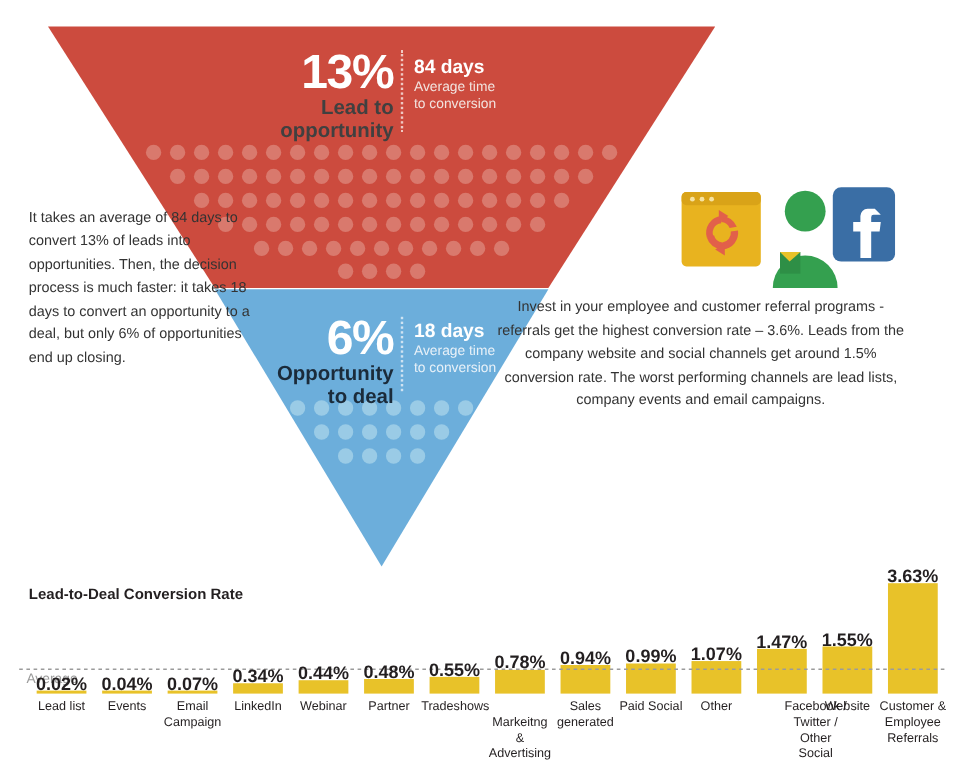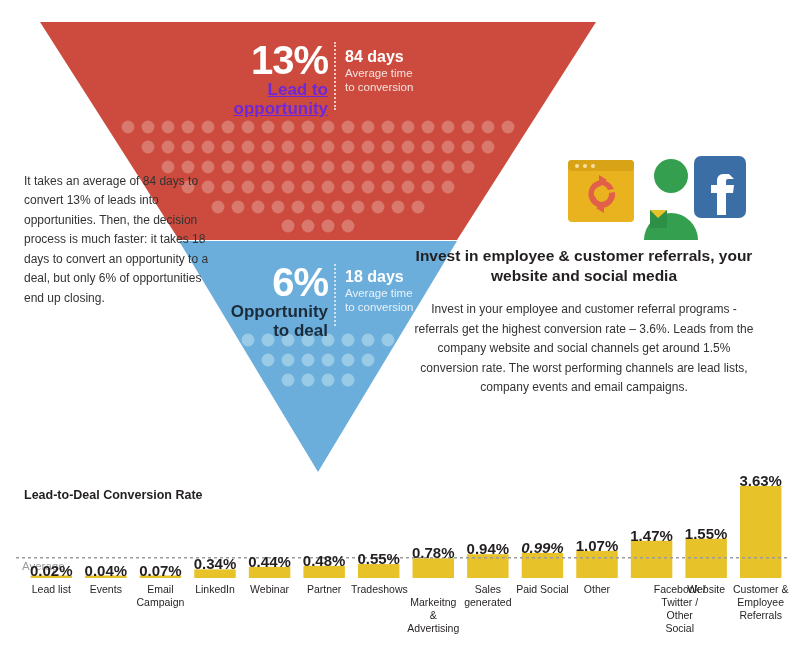--- a/index.html
+++ b/index.html
@@ -16,21 +16,21 @@
 
   .funnel-text{position:absolute;}
 
   .pct-big{
     font-size:40px;font-weight:bold;line-height:1;color:#ffffff;
     letter-spacing:-1px;
   }
   .pct-sub{
     font-size:17px;font-weight:bold;line-height:1.12;
   }
-  .pct-sub.on-red{color:#6d28d9;text-decoration:underline;}
+  .pct-sub.on-red{color:#404040;}
   .pct-sub.on-blue{color:#1b2b3a;}
 
   .days-big{font-size:16px;font-weight:bold;color:#ffffff;line-height:1.1;}
   .days-sub{font-size:11.5px;color:#f2e3df;line-height:1.22;}
   .days-sub.blue{color:#e8f1f8;}
 
   .vdash{
     position:absolute;width:0;border-left:2px dotted #f0c9c3;
   }
   .vdash.blue{border-left-color:#cfe3f2;}
@@ -238,21 +238,20 @@
       </g>
 
       <g>
         <rect x="128" y="8" width="52" height="62" rx="7" fill="#3A6EA5"></rect>
         <path d="M163 26 h-6 a6 6 0 0 0 -6 6 v5 h-6 v8 h6 v22 h9 v-22 h7 l1 -8 h-8 v-4 a2 2 0 0 1 2 -2 h6 z" fill="#ffffff"></path>
       </g>
     </svg>
   </div>
 
   <div id="right-copy">
-    <h2>Invest in employee &amp; customer referrals, your website and social media</h2>
     <p>Invest in your employee and customer referral programs - referrals get the highest conversion rate – 3.6%. Leads from the company website and social channels get around 1.5% conversion rate. The worst performing channels are lead lists, company events and email campaigns.</p>
   </div>
 
   <div id="chart">
     <div id="chart-title">Lead-to-Deal Conversion Rate</div>
     <div id="avg-label" style="top: 77.7245px;">Average</div>
     <svg class="chart-plot" viewBox="0 0 800 170">
       <g id="bars">
           <rect x="30.548571428571428" y="93.5" width="41.47428571428571" height="2.5" fill="#E8C229"></rect>
           <rect x="85.12" y="93.5" width="41.47428571428571" height="2.5" fill="#E8C229"></rect>
@@ -283,21 +282,21 @@
         <div class="bar-val" style="left: 242.834px; width: 53.4743px; top: 70.8485px;">0.44%</div>
         <div class="bar-cat" style="left: 241.834px; width: 55.4743px; top: 101px;">Webinar</div>
         <div class="bar-val" style="left: 297.406px; width: 53.4743px; top: 69.8347px;">0.48%</div>
         <div class="bar-cat" style="left: 296.406px; width: 55.4743px; top: 101px;">Partner</div>
         <div class="bar-val" style="left: 351.977px; width: 53.4743px; top: 68.0606px;">0.55%</div>
         <div class="bar-cat" style="left: 350.977px; width: 55.4743px; top: 101px;">Tradeshows</div>
         <div class="bar-val" style="left: 406.549px; width: 53.4743px; top: 62.2314px;">0.78%</div>
         <div class="bar-cat" style="left: 405.549px; width: 55.4743px; top: 114px; text-align: center;">Markeitng &amp; Advertising</div>
         <div class="bar-val" style="left: 461.12px; width: 53.4743px; top: 58.1763px;">0.94%</div>
         <div class="bar-cat" style="left: 460.12px; width: 55.4743px; top: 101px;">Sales generated</div>
-        <div class="bar-val" style="left: 515.691px; width: 53.4743px; top: 56.9091px; font-style: italic;">0.99%</div>
+        <div class="bar-val" style="left: 515.691px; width: 53.4743px; top: 56.9091px;">0.99%</div>
         <div class="bar-cat" style="left: 514.691px; width: 55.4743px; top: 101px;">Paid Social</div>
         <div class="bar-val" style="left: 570.263px; width: 53.4743px; top: 54.8815px;">1.07%</div>
         <div class="bar-cat" style="left: 569.263px; width: 55.4743px; top: 101px;">Other</div>
         <div class="bar-val" style="left: 624.834px; width: 53.4743px; top: 44.7438px;">1.47%</div>
         <div class="bar-cat" style="left: 652px; width: 55.4743px; top: 101px;">Facebook / Twitter / Other Social</div>
         <div class="bar-val" style="left: 679.406px; width: 53.4743px; top: 42.7163px;">1.55%</div>
         <div class="bar-cat" style="left: 678.406px; width: 55.4743px; top: 101px;">Website</div>
         <div class="bar-val" style="left: 733.977px; width: 53.4743px; top: -10px;">3.63%</div>
         <div class="bar-cat" style="left: 732.977px; width: 55.4743px; top: 101px;">Customer &amp; Employee Referrals</div>
       </div>

